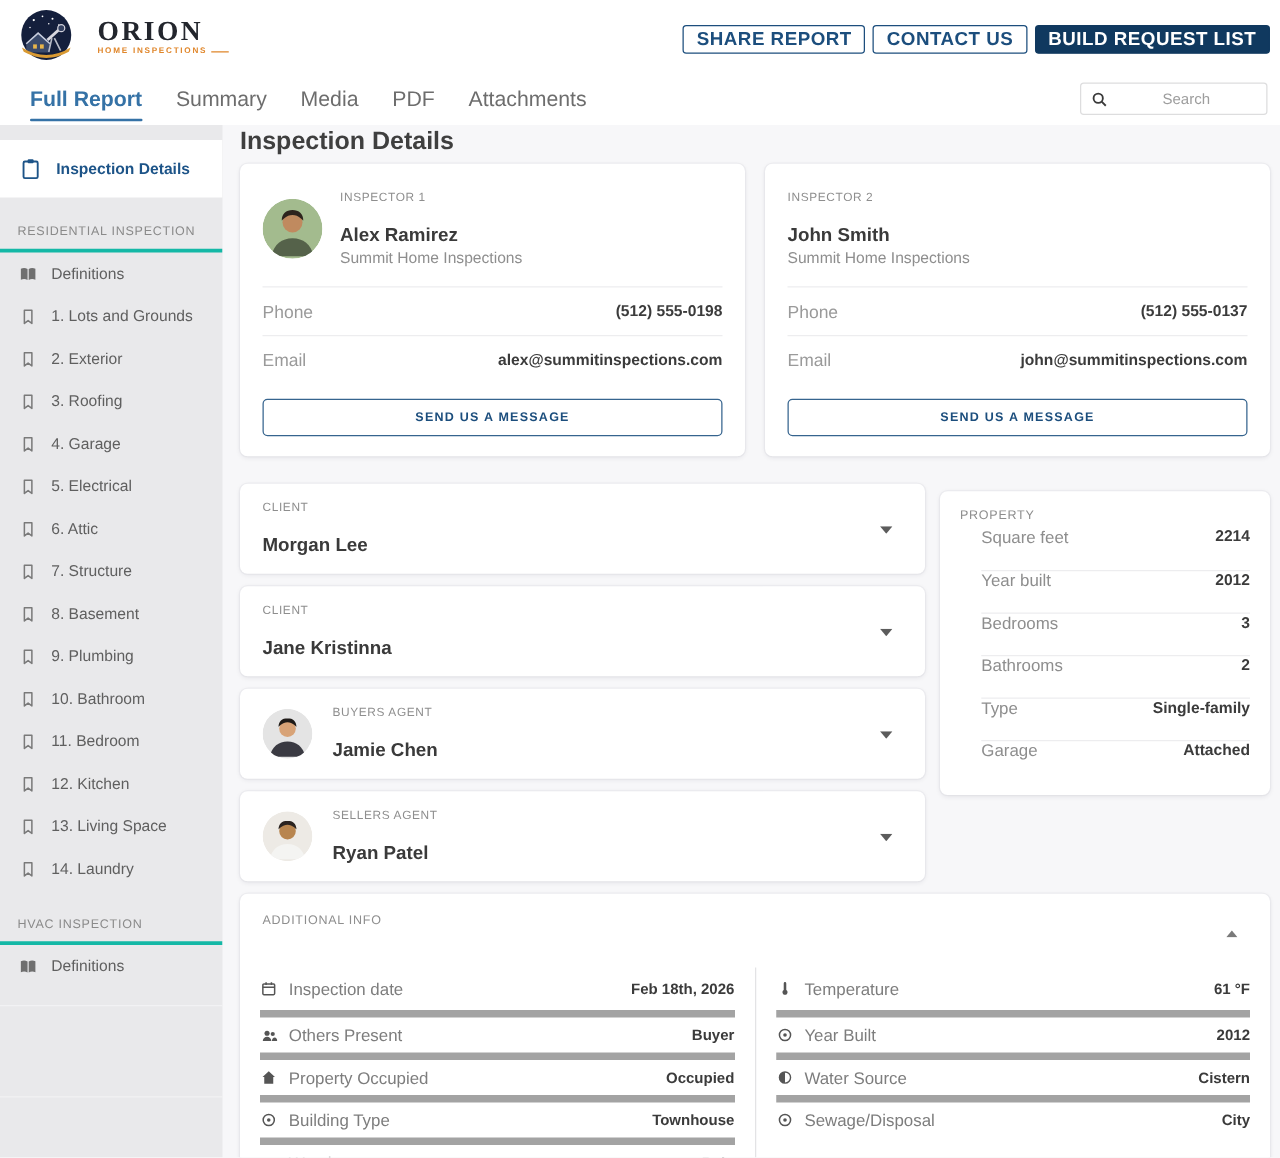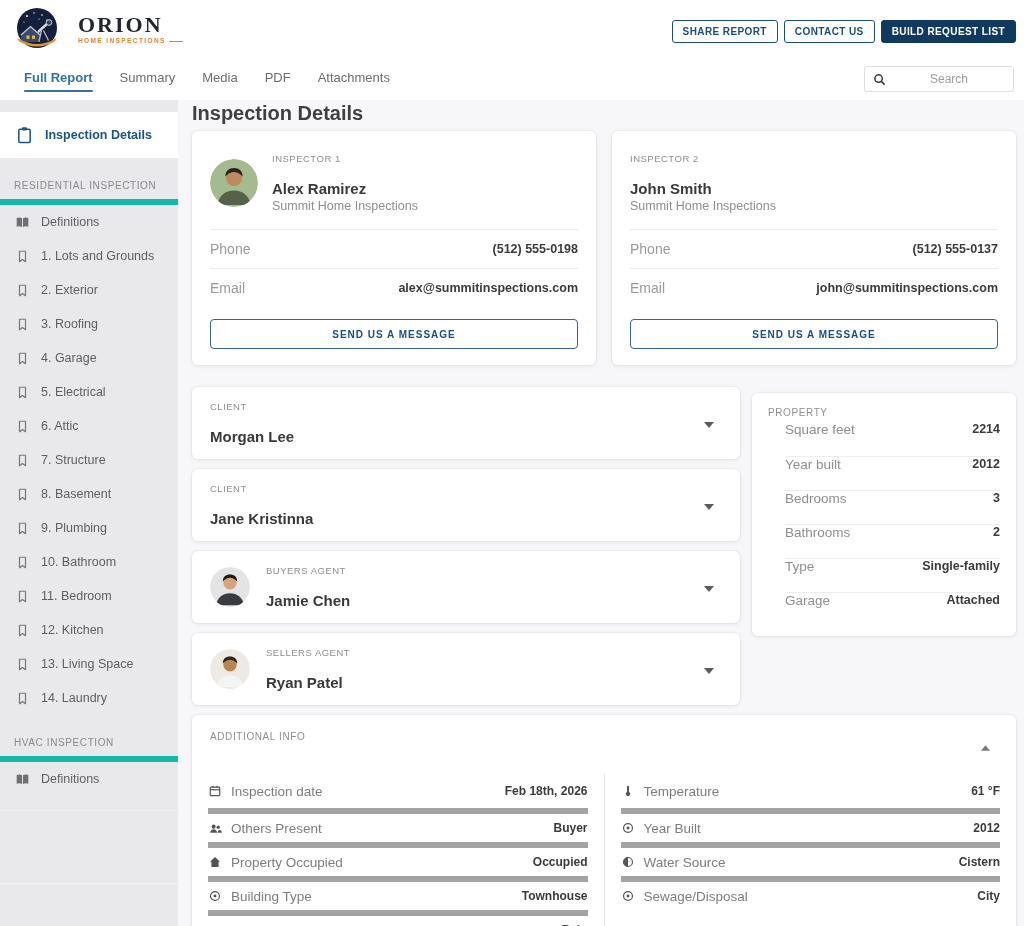--- a/index.html
+++ b/index.html
@@ -22,35 +22,35 @@
   }
   
   .header{position:absolute;top:0;left:0;right:0;height:100px;background:#fff;z-index:2;}
   .logo{position:absolute;left:14px;top:6px;display:flex;align-items:center;gap:18px;}
   .logo-text{display:flex;flex-direction:column;line-height:1;}
   .logo-brand{font-family:"Liberation Serif",serif;font-weight:bold;font-size:22px;letter-spacing:2px;color:#23262d;}
   .logo-tag{font-size:6.5px;font-weight:bold;letter-spacing:1.4px;color:var(--brand-orange);margin-top:2px;display:flex;align-items:center;gap:3px;}
   .logo-tag::after{content:"";width:14px;height:1px;background:var(--brand-orange);}
   .header-actions{position:absolute;right:8px;top:20px;display:flex;gap:6px;}
   .btn{height:23px;padding:0 10px;border:1px solid var(--accent);border-radius:3px;background:#fff;
-       color:var(--accent);font-family:inherit;font-size:10px;font-weight:bold;letter-spacing:.4px;cursor:pointer;}
+       color:var(--accent);font-family:inherit;font-size:15px;font-weight:bold;letter-spacing:.4px;cursor:pointer;}
   .btn.solid{background:var(--accent-dark);border-color:var(--accent-dark);color:#fff;}
   .tabs{position:absolute;left:24px;top:70px;display:flex;gap:27px;}
-  .tab{position:relative;font-size:13px;color:#6d6d6d;cursor:pointer;text-align:right;}
+  .tab{position:relative;font-size:17px;color:#6d6d6d;cursor:pointer;text-align:right;}
   .tab.active{color:var(--tab-active);font-weight:bold;}
   .tab.active::after{content:"";position:absolute;left:0;right:0;bottom:-7px;height:2px;border-radius:2px;background:var(--tab-active);}
   .search{position:absolute;right:10px;top:66px;width:150px;height:26px;border:1px solid #ddddde;border-radius:3px;
           background:#fff;display:flex;align-items:center;padding:0 8px;gap:7px;}
   .search input{border:none;outline:none;flex:1;min-width:0;font-family:inherit;font-size:12px;color:#444;background:transparent;text-align:center;}
   .search input::placeholder{color:#9d9d9d;}
   
   .sidebar{position:absolute;top:100px;left:0;width:178px;bottom:0;background:#e9e9eb;padding-top:12px;overflow:hidden;}
   .side-active{background:#fff;height:46px;display:flex;align-items:center;gap:12px;padding:0 16px;cursor:pointer;}
   .side-active .lbl{font-size:12.5px;font-weight:bold;color:var(--sidebar-active);}
-  .side-sec{font-size:10px;letter-spacing:.6px;color:#8a8a8a;padding:22px 14px 8px;border-bottom:6px solid #14b8a6;}
+  .side-sec{font-size:10px;letter-spacing:.6px;color:#8a8a8a;padding:22px 14px 8px;border-bottom:3px solid #14b8a6;}
   .side-item{display:flex;align-items:center;gap:11px;padding:0 14px;height:34px;cursor:pointer;}
   .side-item .side-label{font-size:12.5px;color:#5f5f5f;white-space:nowrap;}
   .side-item .ic{display:none;width:16px;justify-content:center;}
   .side-item.i-book .ic-book{display:flex;}
   .side-item.i-bookmark .ic-bookmark{display:flex;}
   .side-sep{height:1px;background:#f2f2f4;}
   .side-sep.s1{margin-top:14px;}
   .side-sep.s2{margin-top:72px;}
   
   .main{position:absolute;top:100px;left:178px;right:0;bottom:0;padding:2px 8px 0 14px;overflow:hidden;}

